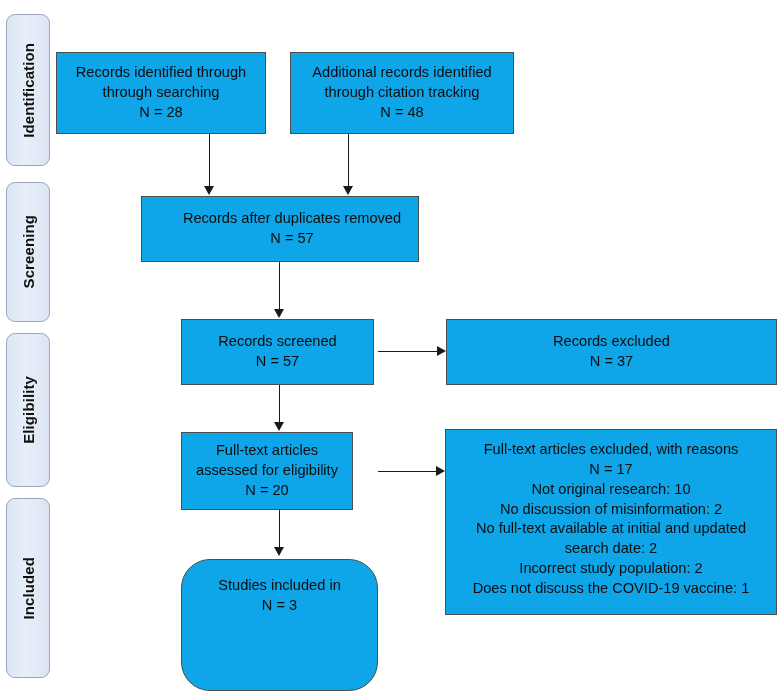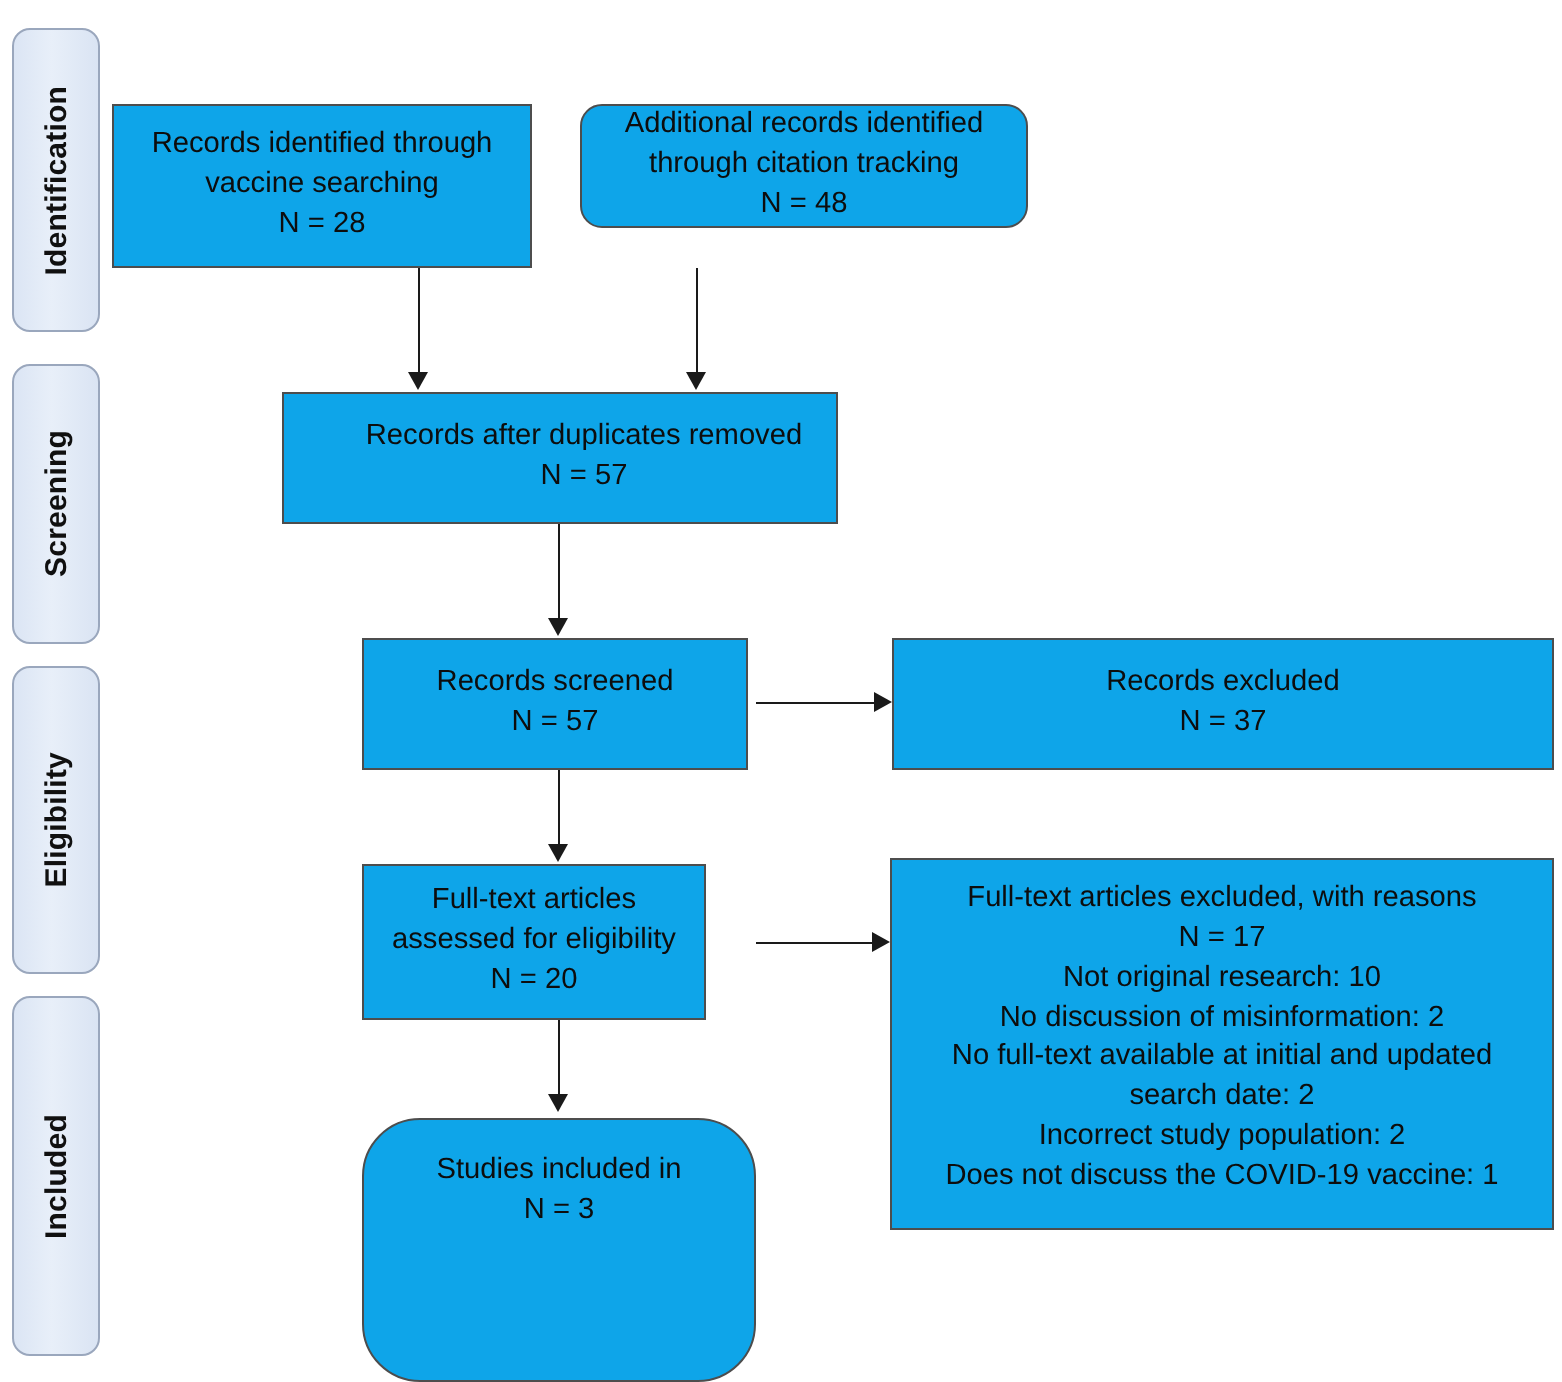--- a/index.html
+++ b/index.html
@@ -107,25 +107,25 @@
   <div class="stage" style="top:333px; height:154px;">
     <span class="stage-label">Eligibility</span>
   </div>
 
   <div class="stage" style="top:498px; height:180px;">
     <span class="stage-label">Included</span>
   </div>
 
   <div class="node" style="left:56px; top:52px; width:210px; height:82px;">
     <div class="line">Records identified through</div>
-    <div class="line">vaccine searching</div>
+    <div class="line">through searching</div>
     <div class="line">N = 28</div>
   </div>
 
-  <div class="node" style="left:290px; top:52px; width:224px; height:62px;border-radius:11px;">
+  <div class="node" style="left:290px; top:52px; width:224px; height:82px;">
     <div class="line">Additional records identified</div>
     <div class="line">through citation tracking</div>
     <div class="line">N = 48</div>
   </div>
 
   <div class="vline" style="left:209px; top:134px; height:52px;"></div>
   <div class="arrow-down" style="left:204px; top:186px;"></div>
 
   <div class="vline" style="left:348px; top:134px; height:52px;"></div>
   <div class="arrow-down" style="left:343px; top:186px;"></div>

